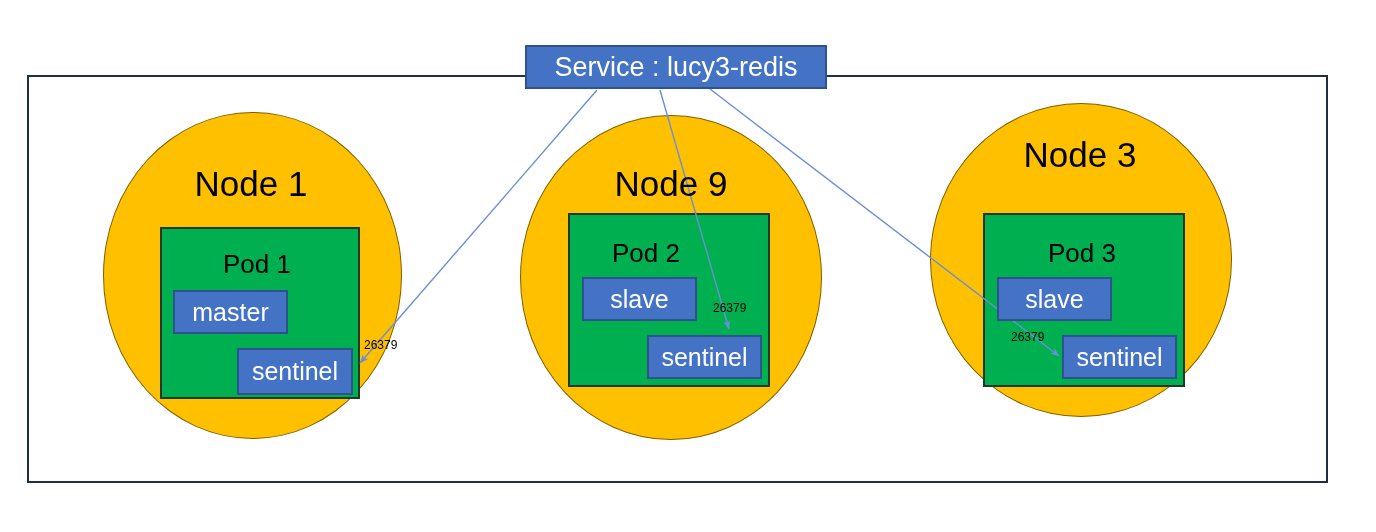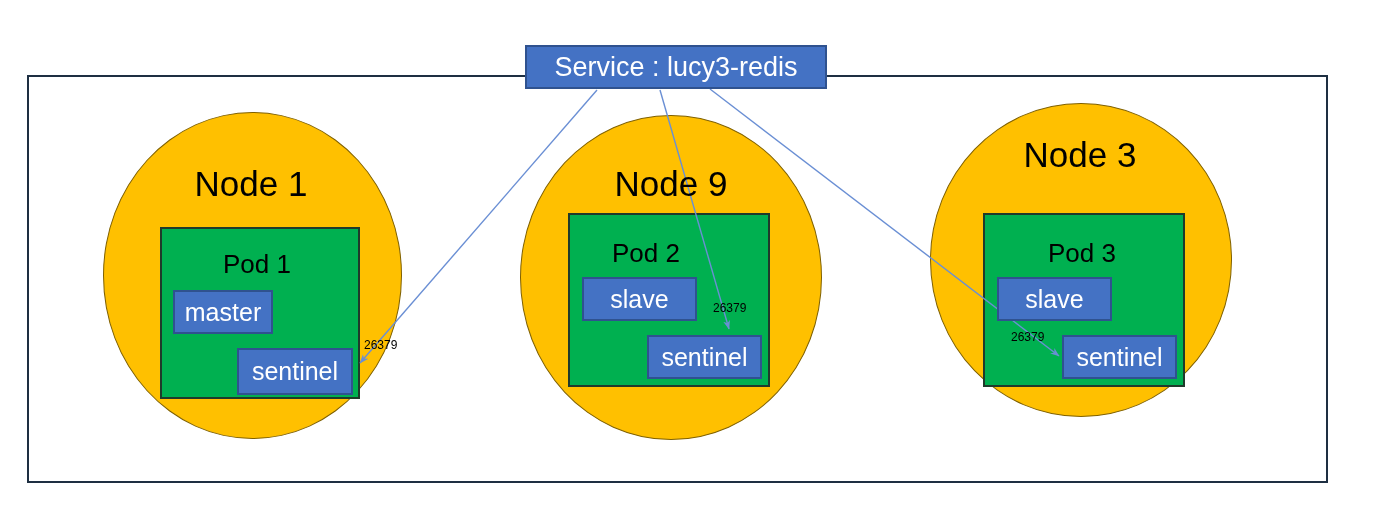--- a/index.html
+++ b/index.html
@@ -64,21 +64,21 @@
     background: var(--box-fill, #4472C4);
     border: 2px solid var(--box-stroke, #2F528F);
     display: flex;
     align-items: center;
     justify-content: center;
     color: #ffffff;
     font-size: 25px;
     z-index: 5;
     box-sizing: border-box;
   }
-  .master-box   { left: 173px; top: 290px; width: 100px; height: 44px; }
+  .master-box   { left: 173px; top: 290px; width: 115px; height: 44px; }
   .sentinel1-box{ left: 237px; top: 348px; width: 116px; height: 47px; }
   .slave2-box   { left: 582px; top: 277px; width: 115px; height: 44px; }
   .sentinel2-box{ left: 647px; top: 335px; width: 115px; height: 44px; }
   .slave3-box   { left: 997px; top: 277px; width: 115px; height: 44px; }
   .sentinel3-box{ left: 1062px; top: 335px; width: 115px; height: 44px; }
   
   .service-box {
     position: absolute;
     left: 505px; top: 45px;
     width: 302px; height: 44px;

